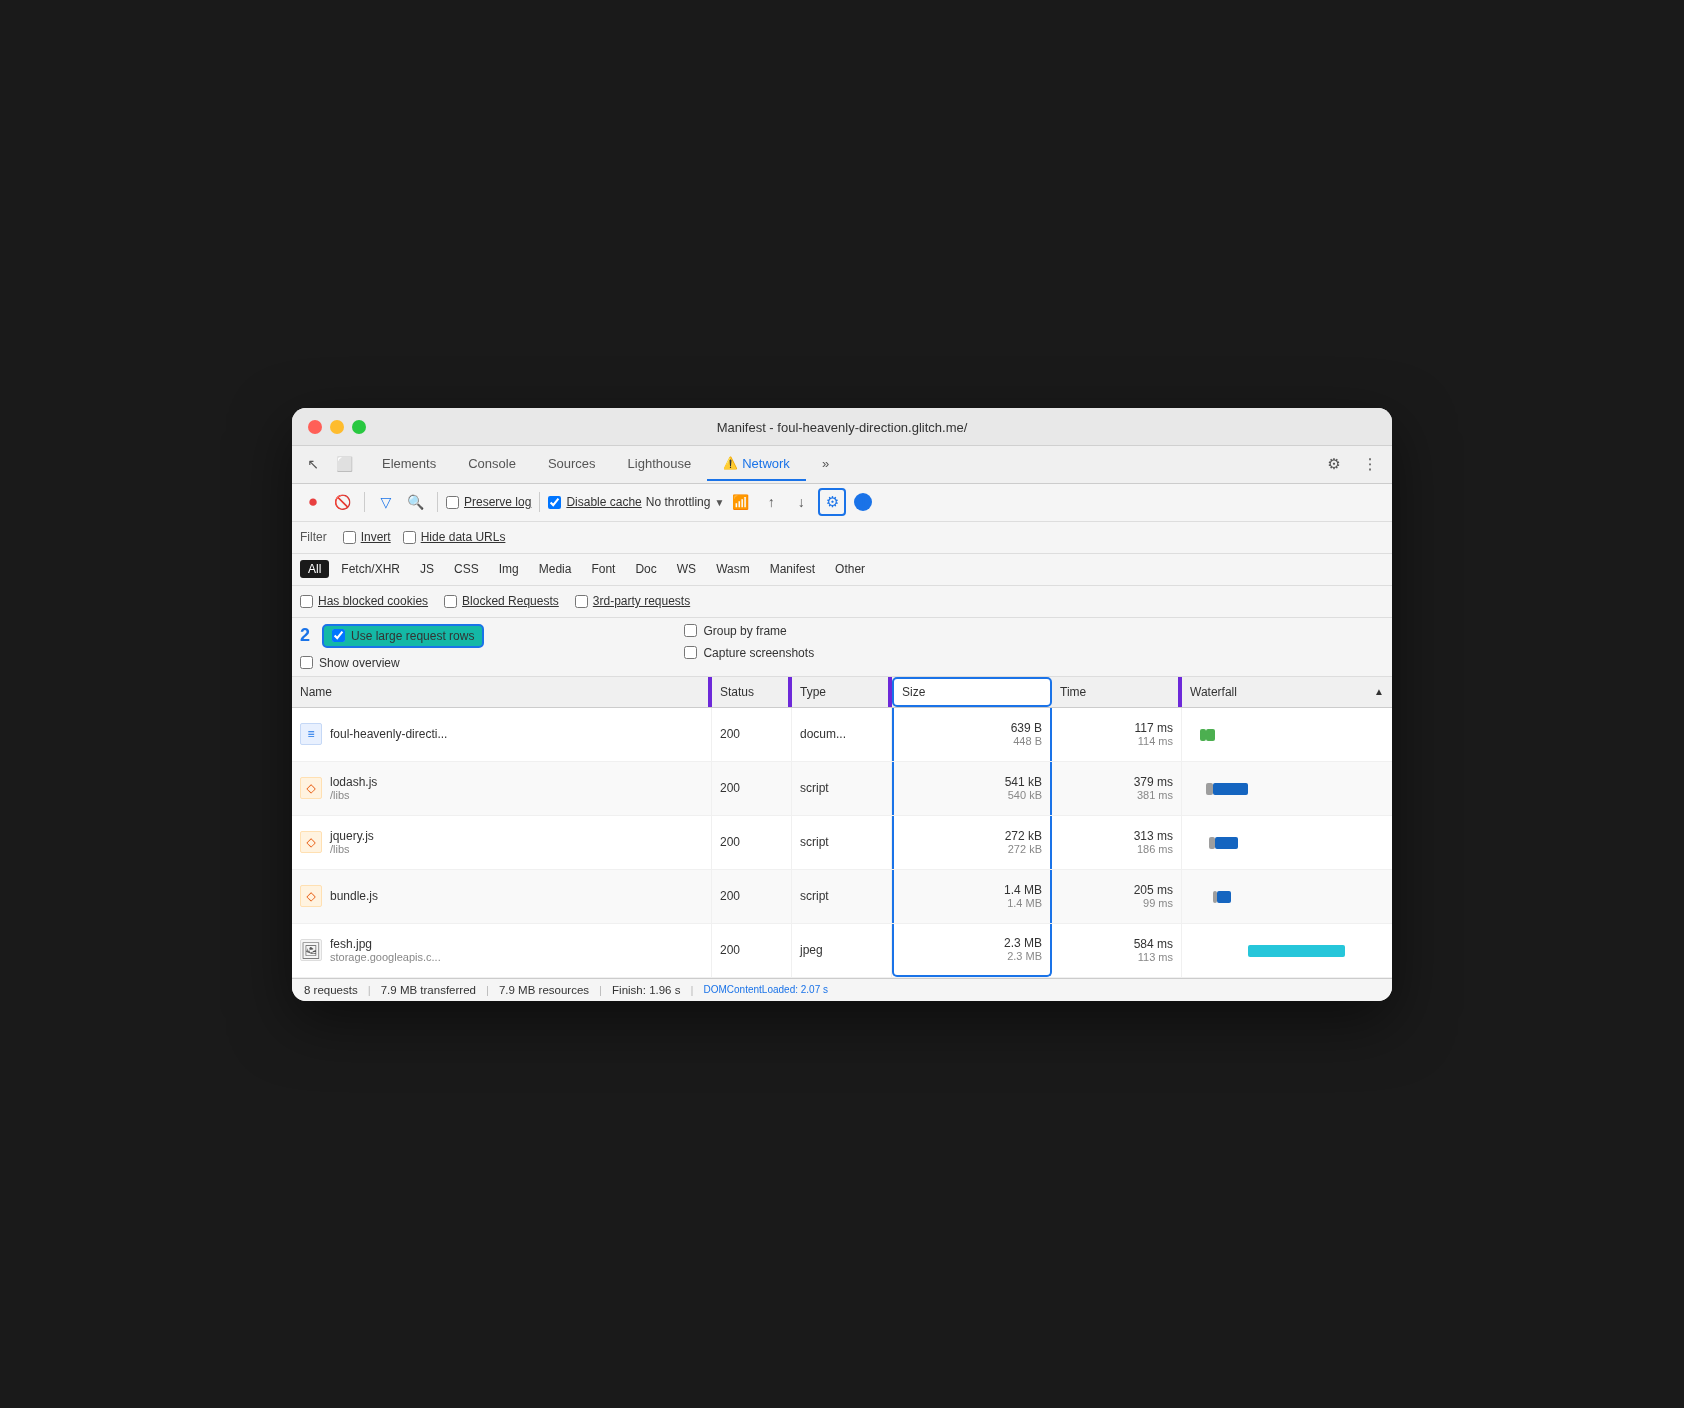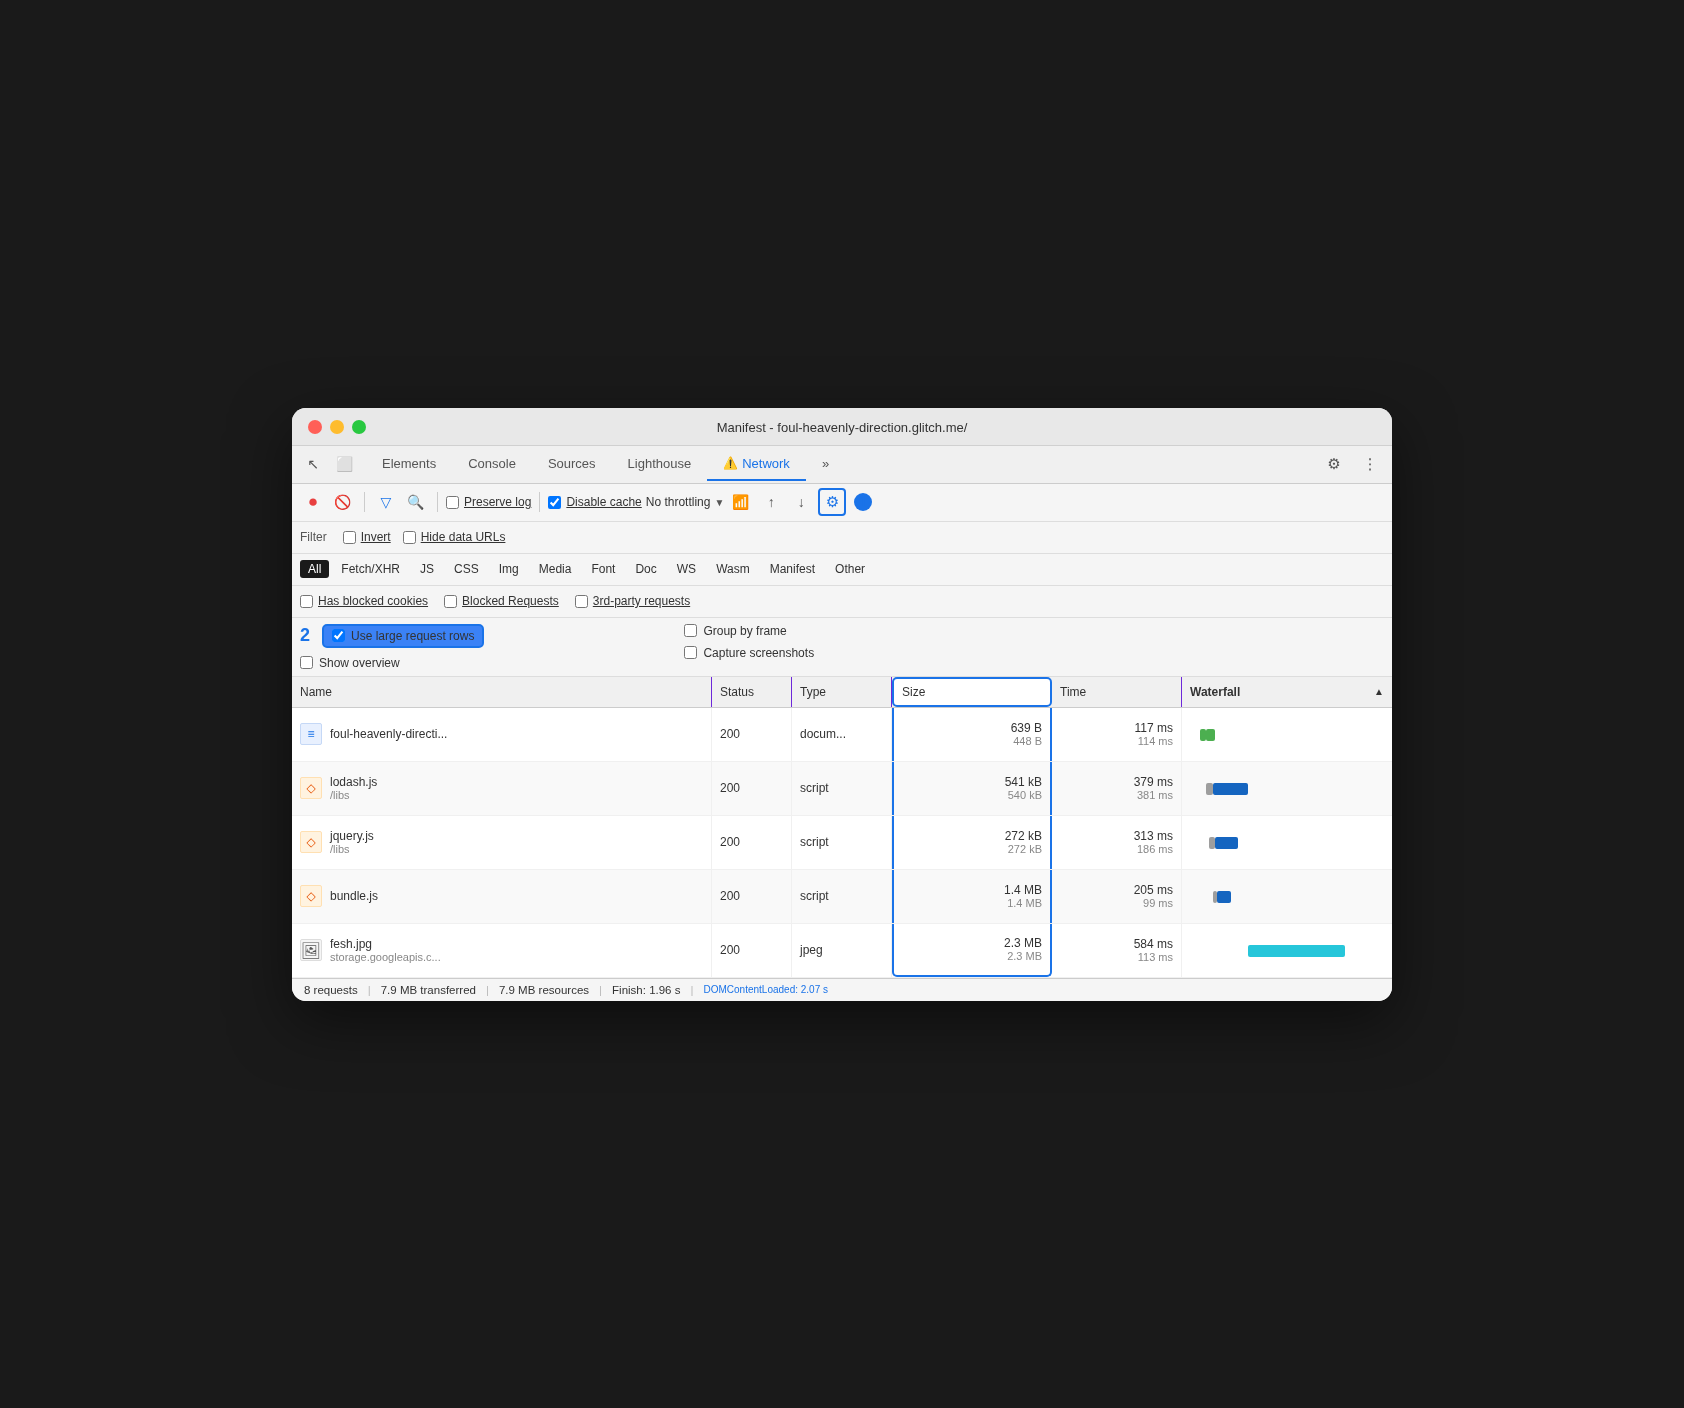--- a/index.html
+++ b/index.html
@@ -288,35 +288,35 @@
     }
     .checkbox-row-highlighted {
       display: flex;
       align-items: center;
       gap: 6px;
       font-size: 12px;
       color: #333;
       border: 2px solid #1a73e8;
       border-radius: 5px;
       padding: 3px 8px;
-      background: #3b82f6;
+      background: #14b8a6;
     }
     .table-header {
       display: grid;
       grid-template-columns: 2fr 80px 100px 160px 130px 1fr;
       background: #f0f0f0;
       border-bottom: 1px solid #ccc;
       padding: 0;
     }
     .th {
       padding: 6px 8px;
       font-size: 12px;
       color: #333;
       font-weight: 500;
-      border-right: 1px solid #6d28d9;
+      border-right: 4px solid #6d28d9;
       display: flex;
       align-items: center;
       justify-content: flex-start;
     }
     .th:last-child { border-right: none; }
     .th-sort-icon { margin-left: auto; font-size: 10px; }
     .table-body {
       background: white;
     }
     .table-row {
@@ -574,21 +574,21 @@
   <div>
 
     <div class="table-header">
       <div class="th">Name</div>
       <div class="th">Status</div>
       <div class="th">Type</div>
       <div class="th" style="border:2.5px solid #1a73e8; border-radius:5px; background:#fff;">
         <span>Size</span>
       </div>
       <div class="th">Time</div>
-      <div class="th" style="justify-content:flex-end;font-weight:bold;">
+      <div class="th" style="justify-content:flex-end;">
         <span>Waterfall</span>
         <span class="th-sort-icon">▲</span>
       </div>
     </div>
 
     <div class="table-body">
 
       <div class="table-row">
         <div class="td">
           <div class="name-cell">

